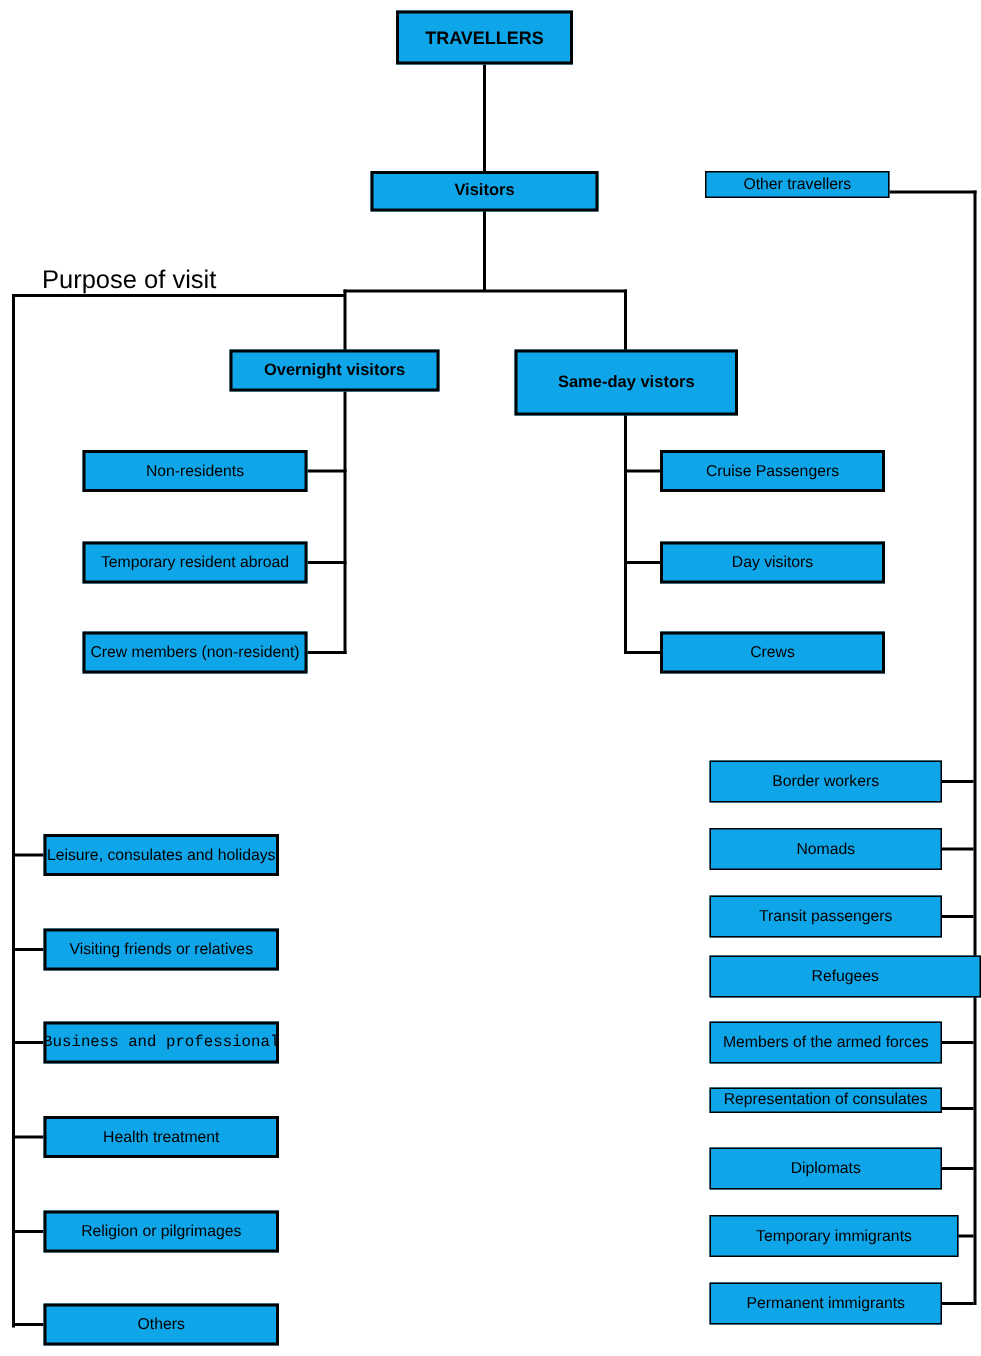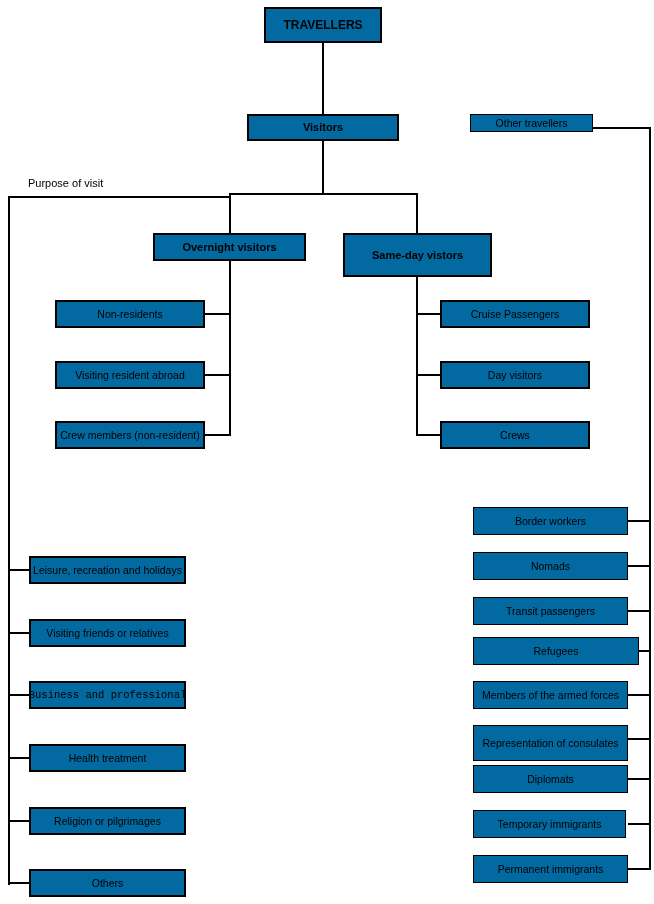--- a/index.html
+++ b/index.html
@@ -13,21 +13,21 @@
     height: 904px;
     background: #ffffff;
     font-family: "Liberation Sans", sans-serif;
     color: #000000;
     overflow: hidden;
   }
   .node {
     position: absolute;
     box-sizing: border-box;
     border: 2px solid #000000;
-    background: #0369a1;
+    background: #0ea5e9;
     display: flex;
     align-items: center;
     justify-content: center;
     font-size: 10.5px;
     line-height: 1;
     text-align: center;
     white-space: nowrap;
   }
   .node.bold {
     font-weight: bold;
@@ -39,21 +39,21 @@
   }
   .node.thin {
     border-width: 1px;
   }
   .line {
     position: absolute;
     background: #000000;
   }
   .freelabel {
     position: absolute;
-    font-size: 11px;
+    font-size: 17px;
     white-space: nowrap;
   }
 </style>
 </head>
 <body>
 
 <div class="canvas">
 
   <div class="line" style="left:322px; top:43px;  width:2px;  height:72px;"></div>
   <div class="line" style="left:322px; top:140px; width:2px;  height:54px;"></div>
@@ -90,41 +90,41 @@
   <div class="line" style="left:628px; top:738px; width:21px; height:2px;"></div>
   <div class="line" style="left:628px; top:778px; width:21px; height:2px;"></div>
   <div class="line" style="left:628px; top:823px; width:21px; height:2px;"></div>
   <div class="line" style="left:628px; top:868px; width:21px; height:2px;"></div>
 
   <div class="freelabel" style="left:28px; top:177px;">Purpose of visit</div>
 
   <div class="node root" style="left:264px; top:7px;   width:118px; height:36px;">TRAVELLERS</div>
   <div class="node bold" style="left:247px; top:114px; width:152px; height:27px;">Visitors</div>
   <div class="node thin" style="left:470px; top:114px; width:123px; height:18px;">Other travellers</div>
-  <div class="node bold" style="left:153px; top:233px; width:153px; height:28px;">Overnight visitors</div>
+  <div class="node bold" style="left:153px; top:233px; width:140px; height:28px;">Overnight visitors</div>
   <div class="node bold" style="left:343px; top:233px; width:149px; height:44px;">Same-day vistors</div>
 
   <div class="node" style="left:55px; top:300px; width:150px; height:28px;">Non-residents</div>
-  <div class="node" style="left:55px; top:361px; width:150px; height:28px;">Visiting resident abroad</div>
+  <div class="node" style="left:55px; top:361px; width:150px; height:28px;">Temporary resident abroad</div>
   <div class="node" style="left:55px; top:421px; width:150px; height:28px;">Crew members (non-resident)</div>
 
   <div class="node" style="left:440px; top:300px; width:150px; height:28px;">Cruise Passengers</div>
   <div class="node" style="left:440px; top:361px; width:150px; height:28px;">Day visitors</div>
   <div class="node" style="left:440px; top:421px; width:150px; height:28px;">Crews</div>
 
-  <div class="node" style="left:29px; top:556px; width:157px; height:28px;">Leisure, recreation and holidays</div>
+  <div class="node" style="left:29px; top:556px; width:157px; height:28px;">Leisure, consulates and holidays</div>
   <div class="node" style="left:29px; top:619px; width:157px; height:28px;">Visiting friends or relatives</div>
   <div class="node" style="left:29px; top:681px; width:157px; height:28px;font-family:Liberation Mono, monospace;">Business and professional</div>
   <div class="node" style="left:29px; top:744px; width:157px; height:28px;">Health treatment</div>
   <div class="node" style="left:29px; top:807px; width:157px; height:28px;">Religion or pilgrimages</div>
   <div class="node" style="left:29px; top:869px; width:157px; height:28px;">Others</div>
 
   <div class="node thin" style="left:473px; top:507px; width:155px; height:28px;">Border workers</div>
   <div class="node thin" style="left:473px; top:552px; width:155px; height:28px;">Nomads</div>
   <div class="node thin" style="left:473px; top:597px; width:155px; height:28px;">Transit passengers</div>
-  <div class="node thin" style="left:473px; top:637px; width:166px; height:28px;">Refugees</div>
+  <div class="node thin" style="left:473px; top:637px; width:181px; height:28px;">Refugees</div>
   <div class="node thin" style="left:473px; top:681px; width:155px; height:28px;">Members of the armed forces</div>
-  <div class="node thin" style="left:473px; top:725px; width:155px; height:36px;">Representation of consulates</div>
+  <div class="node thin" style="left:473px; top:725px; width:155px; height:17px;">Representation of consulates</div>
   <div class="node thin" style="left:473px; top:765px; width:155px; height:28px;">Diplomats</div>
-  <div class="node thin" style="left:473px; top:810px; width:153px; height:28px;">Temporary immigrants</div>
+  <div class="node thin" style="left:473px; top:810px; width:166px; height:28px;">Temporary immigrants</div>
   <div class="node thin" style="left:473px; top:855px; width:155px; height:28px;">Permanent immigrants</div>
 
 </div>
 
 </body></html>

